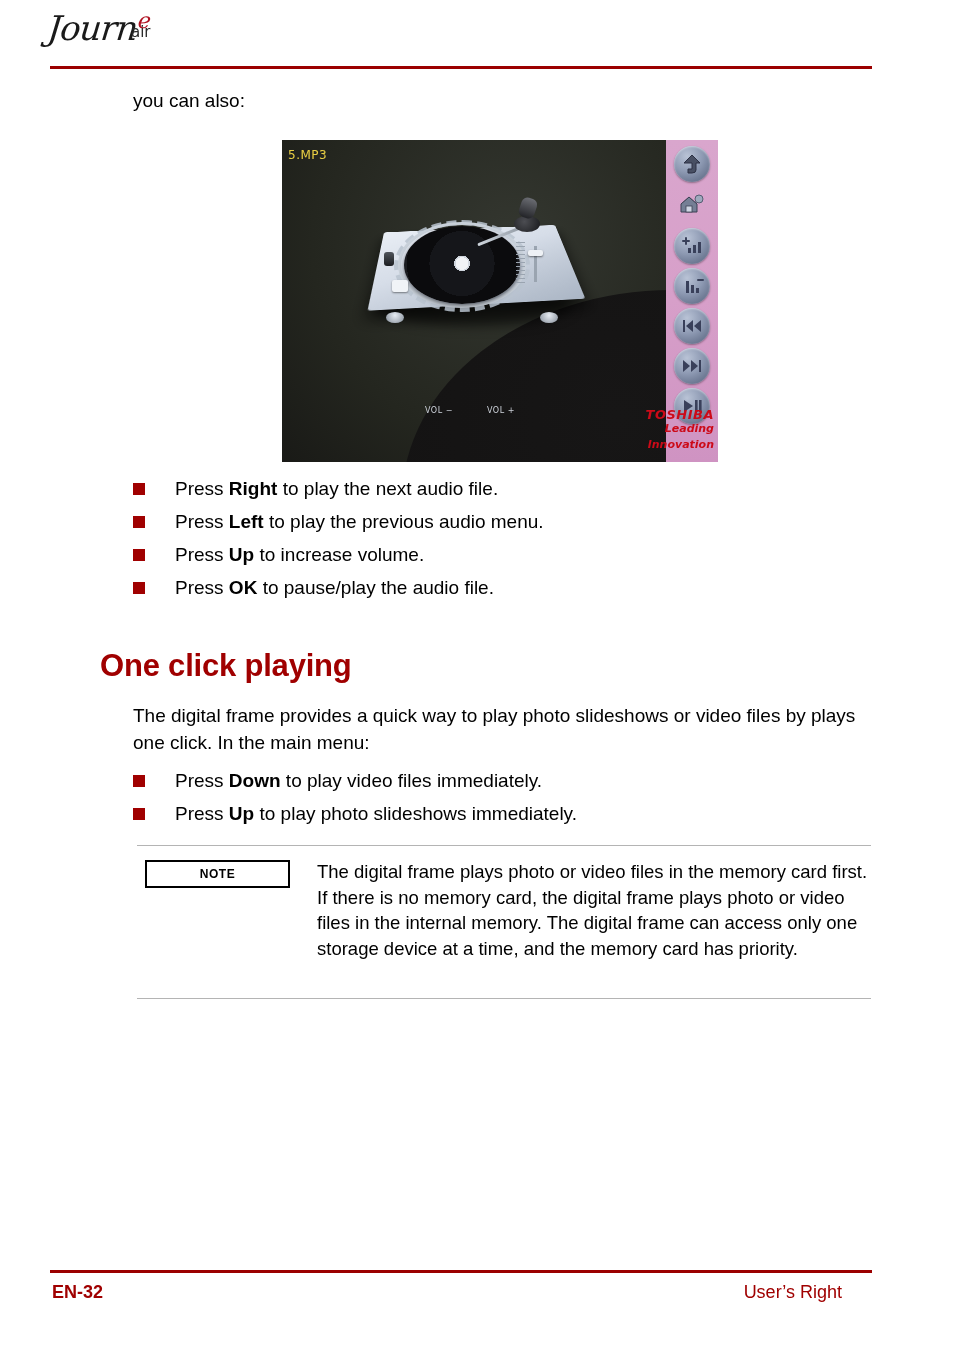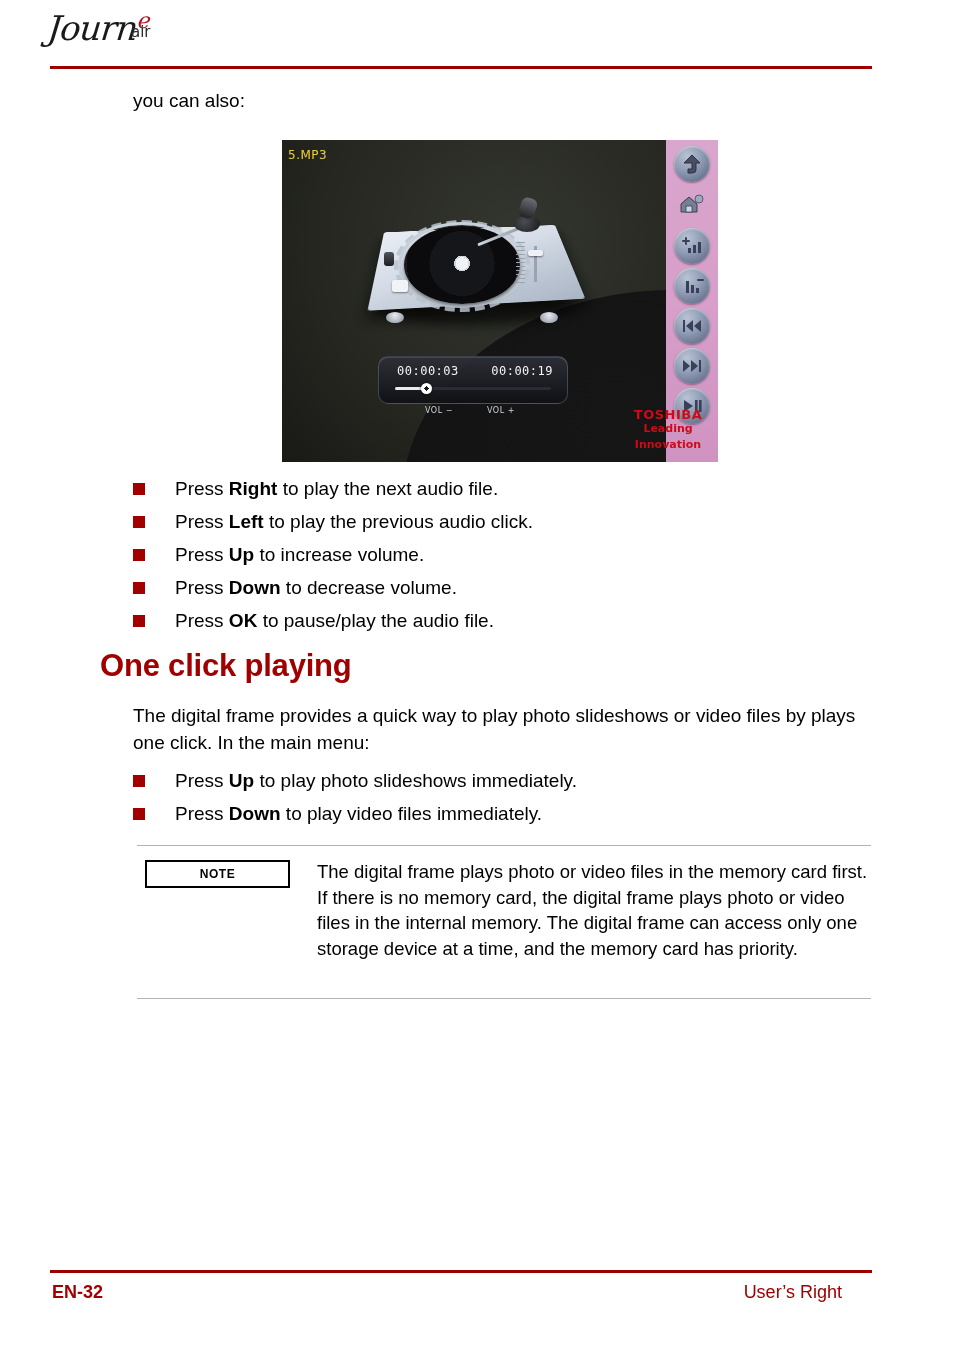--- a/index.html
+++ b/index.html
@@ -357,22 +357,23 @@
   #rail-volup { top: 88px; }
   #rail-voldown { top: 128px; }
   #rail-prev { top: 168px; }
   #rail-next { top: 208px; }
   #rail-playpause { top: 248px; }
 
   #toshiba-logo {
     position: absolute;
     right: 4px;
     bottom: 10px;
-    text-align: center;
+    text-align: right;
     width: 92px;
+    font-style: italic;
   }
   #toshiba-wordmark {
     font-family: "DejaVu Sans", sans-serif;
     font-weight: bold;
     font-size: 13px;
     letter-spacing: .5px;
     color: #cc0a18;
     line-height: 1;
   }
   #toshiba-tagline {
@@ -536,28 +537,20 @@
       <div id="tt-tonearm-head"></div>
       <div id="tt-ticks"></div>
       <div id="tt-pitch"></div>
       <div id="tt-pitch-knob"></div>
       <div id="tt-knob-left"></div>
       <div id="tt-switch"></div>
       <div class="tt-foot" id="tt-foot-l"></div>
       <div class="tt-foot" id="tt-foot-r"></div>
     </div>
 
-    <div id="player-bar">
-      <div id="time-elapsed">00:00:03</div>
-      <div id="time-total">00:00:19</div>
-      <div id="progress-track">
-        <div id="progress-fill"></div>
-        <div id="progress-knob"></div>
-      </div>
-    </div>
     <div id="vol-down-label">VOL −</div>
     <div id="vol-up-label">VOL +</div>
 
     <div id="icon-rail">
       <div class="rail-icon" id="rail-back">
         <div class="rail-circle"></div>
         <div class="rail-glyph">
           <svg width="24" height="24" viewBox="0 0 24 24" aria-hidden="true">
             <path d="M12 3 L20 11 L16 11 L16 18 Q16 21 12 21 L8 21 L8 17 L12 17 L12 11 L4 11 Z" fill="#484f63" stroke="#2c3144" stroke-width="1"></path>
           </svg>
@@ -632,43 +625,40 @@
       <div id="toshiba-wordmark">TOSHIBA</div>
       <div id="toshiba-tagline">Leading Innovation</div>
     </div>
   </div>
 
   <div class="bullet-list" id="bullet-list-audio">
     <div class="bullet-row">
       <span class="bullet-square"></span><span>Press </span><span class="kbd">Right</span><span> to play the next audio file.</span>
     </div>
     <div class="bullet-row">
-      <span class="bullet-square"></span><span>Press </span><span class="kbd">Left</span><span> to play the previous audio click.</span>
+      <span class="bullet-square"></span><span>Press </span><span class="kbd">Left</span><span> to play the previous audio menu.</span>
     </div>
     <div class="bullet-row">
       <span class="bullet-square"></span><span>Press </span><span class="kbd">Up</span><span> to increase volume.</span>
     </div>
     <div class="bullet-row">
-      <span class="bullet-square"></span><span>Press </span><span class="kbd">Down</span><span> to decrease volume.</span>
-    </div>
-    <div class="bullet-row">
       <span class="bullet-square"></span><span>Press </span><span class="kbd">OK</span><span> to pause/play the audio file.</span>
     </div>
   </div>
 
   <div id="section-heading">One click playing</div>
 
   <div id="intro-paragraph">The digital frame provides a quick way to play photo slideshows or video files by plays one click. In the main menu:</div>
 
   <div class="bullet-list" id="bullet-list-oneclick">
     <div class="bullet-row">
+      <span class="bullet-square"></span><span>Press </span><span class="kbd">Down</span><span> to play video files immediately.</span>
+    </div>
+    <div class="bullet-row">
       <span class="bullet-square"></span><span>Press </span><span class="kbd">Up</span><span> to play photo slideshows immediately.</span>
-    </div>
-    <div class="bullet-row">
-      <span class="bullet-square"></span><span>Press </span><span class="kbd">Down</span><span> to play video files immediately.</span>
     </div>
   </div>
 
   <div id="note-block">
     <div id="note-rule-top"></div>
     <div id="note-inner">
       <div id="note-badge">
         <span id="note-badge-label">NOTE</span>
       </div>
       <div id="note-text">The digital frame plays photo or video files in the memory card first. If there is no memory card, the digital frame plays photo or video files in the internal memory. The digital frame can access only one storage device at a time, and the memory card has priority.</div>

